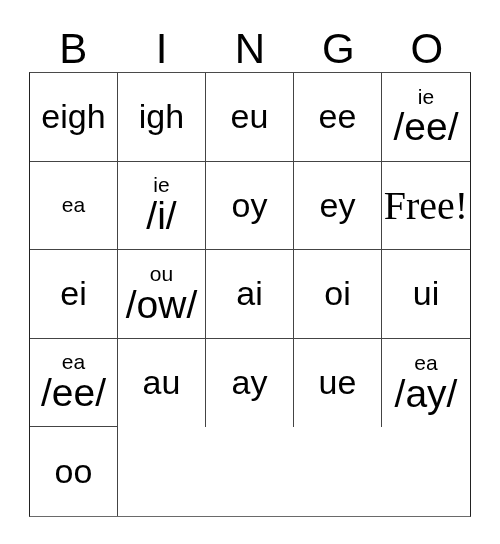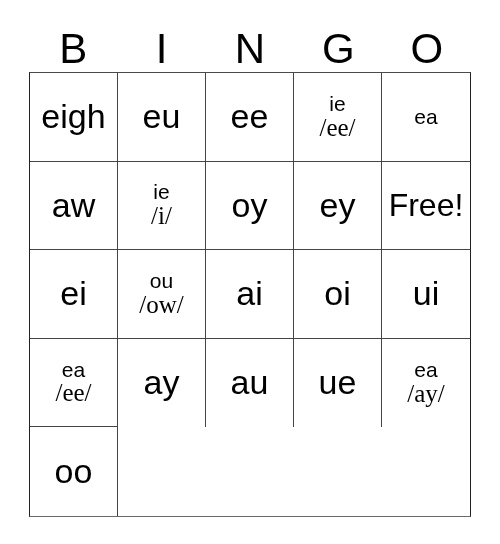--- a/index.html
+++ b/index.html
@@ -75,25 +75,25 @@
   }
   
   .cell.single .cell-line {
     font-size: 34px;
   }
   
   .cell.double .cell-line {
     font-size: 21px;
   }
   .cell.double .cell-line.sub {
-    font-size: 25px;
-    font-family: Liberation Serif, serif;
+    font-size: 39px;
   }
   .cell.free .cell-line {
-    font-size: 32px;
+    font-size: 40px;
+    font-family: Liberation Serif, serif;
   }
 </style>
 </head>
 <body>
 
 <div id="bingo-card">
 
   <div class="header-row">
     <div class="header-cell">B</div>
     <div class="header-cell">I</div>
@@ -101,35 +101,35 @@
     <div class="header-cell">G</div>
     <div class="header-cell">O</div>
   </div>
 
   <div class="grid">
 
     <div class="cell single">
       <span class="cell-line">eigh</span>
     </div>
     <div class="cell single">
+      <span class="cell-line">igh</span>
+    </div>
+    <div class="cell single">
       <span class="cell-line">eu</span>
     </div>
     <div class="cell single">
       <span class="cell-line">ee</span>
     </div>
 
     <div class="cell double">
       <span class="cell-line">ie</span>
       <span class="cell-line sub">/ee/</span>
     </div>
     <div class="cell double">
       <span class="cell-line">ea</span>
-    </div>
-    <div class="cell single">
-      <span class="cell-line">aw</span>
     </div>
     <div class="cell double">
       <span class="cell-line">ie</span>
       <span class="cell-line sub">/i/</span>
     </div>
 
     <div class="cell single">
       <span class="cell-line">oy</span>
     </div>
     <div class="cell single">
@@ -154,24 +154,24 @@
     </div>
     <div class="cell single">
       <span class="cell-line">ui</span>
     </div>
     <div class="cell double">
       <span class="cell-line">ea</span>
       <span class="cell-line sub">/ee/</span>
     </div>
 
     <div class="cell single">
-      <span class="cell-line">ay</span>
+      <span class="cell-line">au</span>
     </div>
     <div class="cell single">
-      <span class="cell-line">au</span>
+      <span class="cell-line">ay</span>
     </div>
     <div class="cell single">
       <span class="cell-line">ue</span>
     </div>
     <div class="cell double">
       <span class="cell-line">ea</span>
       <span class="cell-line sub">/ay/</span>
     </div>
     <div class="cell single">
       <span class="cell-line">oo</span>

